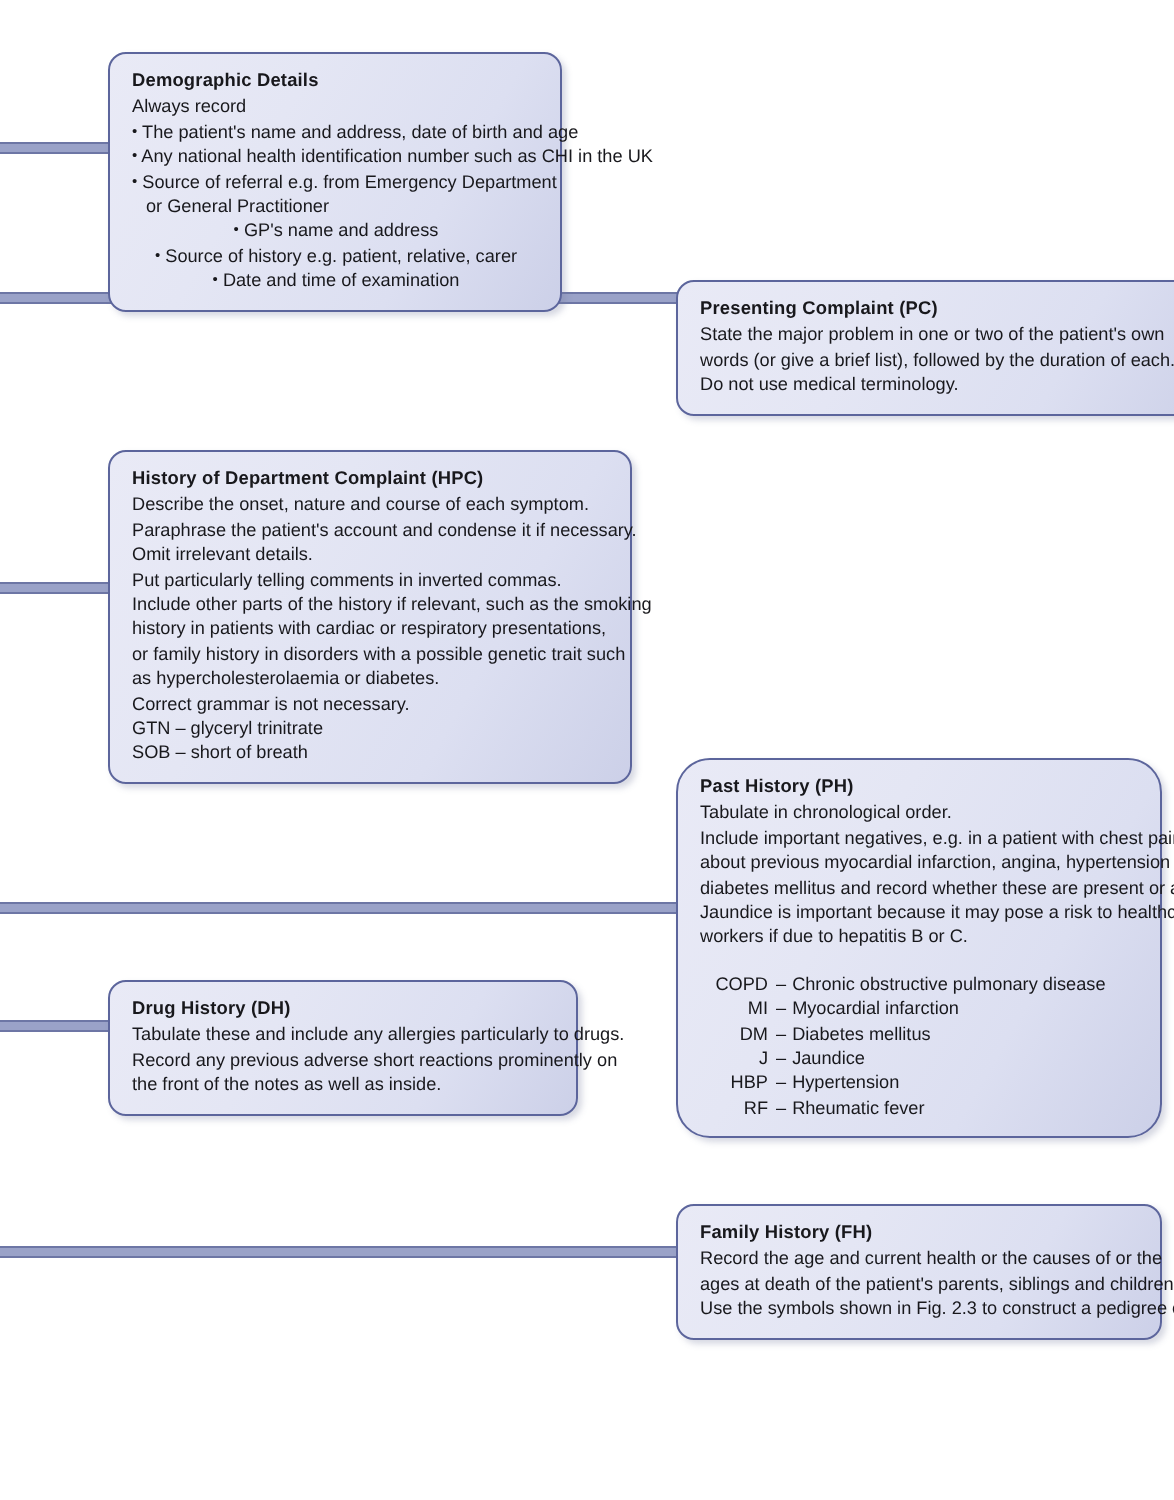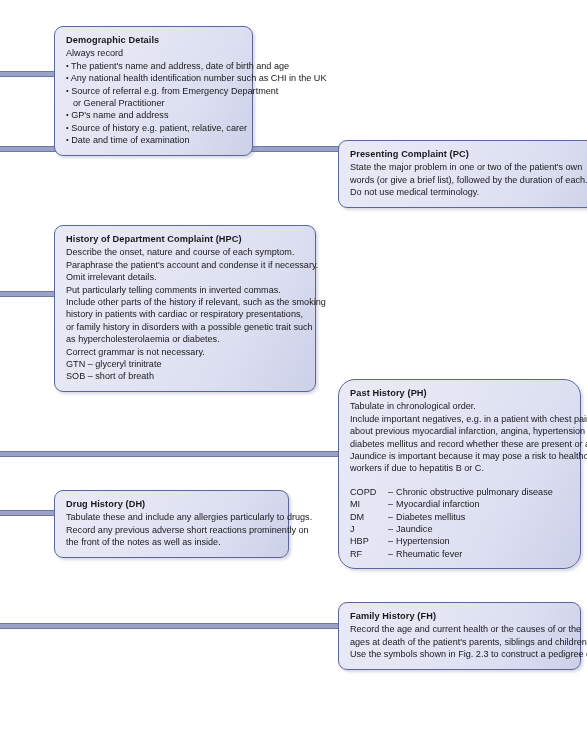--- a/index.html
+++ b/index.html
@@ -52,20 +52,21 @@
   }
   .node-body .ln {
     display: block;
     white-space: pre;
   }
   .bullet-line {
     display: block;
     white-space: pre;
     padding-left: 7px;
     text-indent: -7px;
+    text-align: center;
   }
   .bullet-line .bt {
     font-size: 7.5px;
     vertical-align: 1px;
   }
   .cont-line {
     display: block;
     white-space: pre;
     padding-left: 7px;
   }
@@ -73,37 +74,37 @@
   
   .abbr {
     margin-top: 11px;
     font-size: 9.1px;
     line-height: 12.4px;
   }
   .abbr-row { display: block; white-space: pre; }
   .abbr-key {
     display: inline-block;
     width: 34px;
-    text-align: left;
+    text-align: right;
   }
   .abbr-dash { padding: 0 3px 0 4px; }
 </style>
 </head>
 <body>
 
 <div id="canvas">
 
   <div class="connector" style="top:71px; width:58px;"></div>
   <div class="connector" style="top:146px; width:340px;"></div>
   <div class="connector" style="top:291px; width:58px;"></div>
   <div class="connector" style="top:451px; width:340px;"></div>
   <div class="connector" style="top:510px; width:58px;"></div>
   <div class="connector" style="top:623px; width:340px;"></div>
 
-  <div class="node" style="left:54px; top:26px; width:199px;">
+  <div class="node" style="left:54px; top:26px; width:227px;">
     <div class="node-title">Demographic Details</div>
     <div class="node-body">
       <span class="ln">Always record</span>
       <span class="bullet-line"><span class="bt">•</span> <span>The patient's name and address, date of birth and age</span></span>
       <span class="bullet-line"><span class="bt">•</span> <span>Any national health identification number such as CHI in the UK</span></span>
       <span class="bullet-line"><span class="bt">•</span> <span>Source of referral e.g. from Emergency Department</span></span>
       <span class="cont-line">or General Practitioner</span>
       <span class="bullet-line"><span class="bt">•</span> <span>GP's name and address</span></span>
       <span class="bullet-line"><span class="bt">•</span> <span>Source of history e.g. patient, relative, carer</span></span>
       <span class="bullet-line"><span class="bt">•</span> <span>Date and time of examination</span></span>

